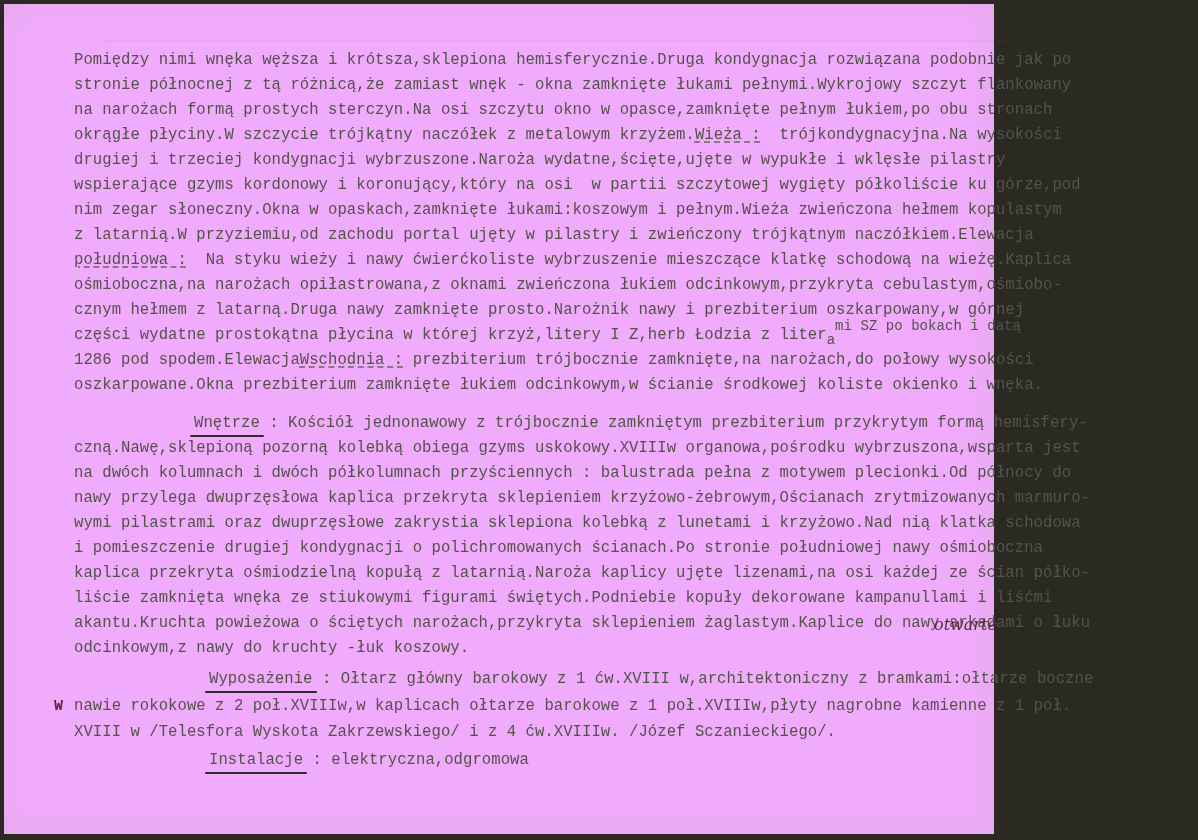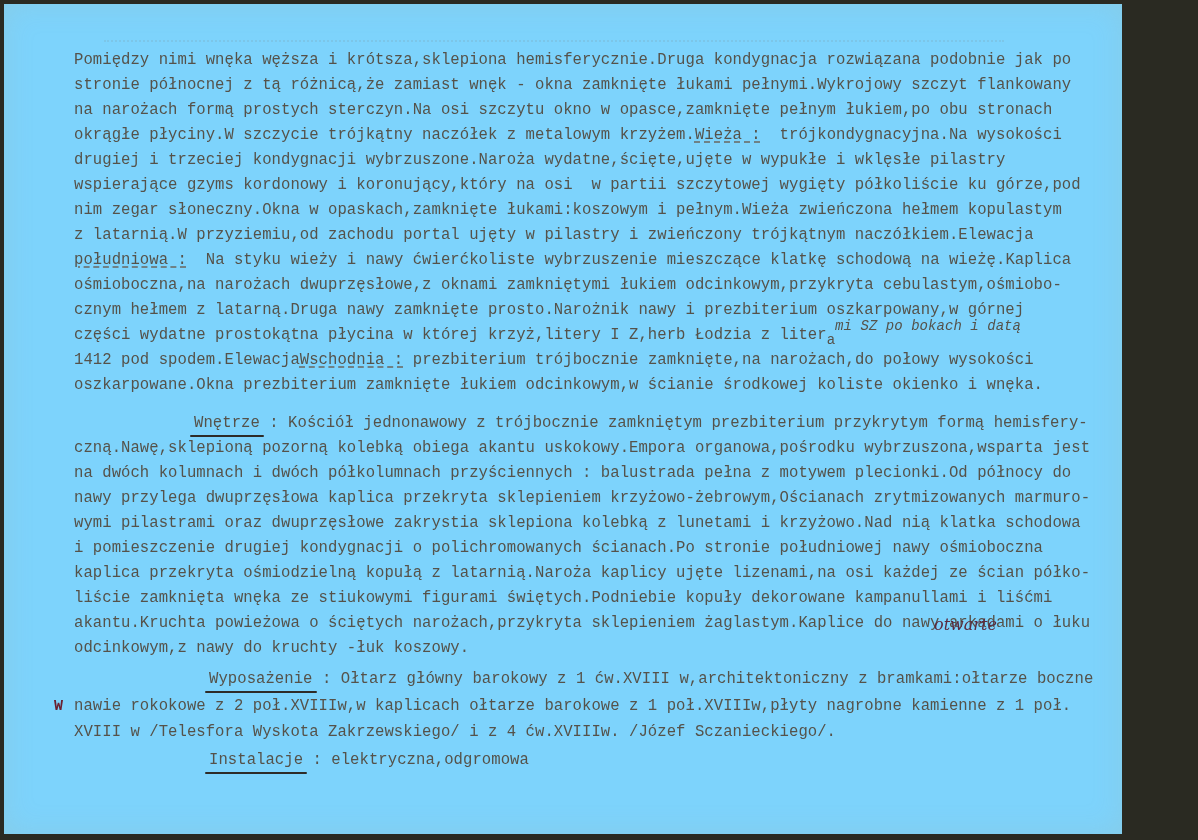--- a/index.html
+++ b/index.html
@@ -10,23 +10,23 @@
       width: 1198px;
       height: 840px;
       background: #2a2a22;
       position: relative;
       overflow: hidden;
     }
     .page {
       position: absolute;
       left: 4px;
       top: 4px;
-      width: 1118px;
+      width: 990px;
       height: 830px;
-      background: #7dd3fc;
+      background: #f0abfc;
       box-shadow: inset 0 0 30px rgba(180,170,140,0.18);
     }
     .ghost {
       position: absolute;
       left: 100px;
       top: 36px;
       width: 900px;
       height: 10px;
       border-top: 2px dotted rgba(120,110,90,0.12);
     }
@@ -54,21 +54,20 @@
       right: -4px;
       bottom: -5px;
       height: 2px;
       background: #2e2c28;
       border-radius: 1px;
     }
     .sup {
       position: relative;
       top: -9px;
       font-size: 14px;
-      font-style: italic;
     }
     .sub {
       position: relative;
       top: 5px;
       font-size: 14px;
     }
     .margin-mark {
       position: absolute;
       left: 50px;
       top: 694px;
@@ -95,28 +94,28 @@
 
   <div class="line" style="top:46px">Pomiędzy nimi wnęka węższa i krótsza,sklepiona hemisferycznie.Druga kondygnacja rozwiązana podobnie jak po</div>
   <div class="line" style="top:71px">stronie północnej z tą różnicą,że zamiast wnęk - okna zamknięte łukami pełnymi.Wykrojowy szczyt flankowany</div>
   <div class="line" style="top:96px">na narożach formą prostych sterczyn.Na osi szczytu okno w opasce,zamknięte pełnym łukiem,po obu stronach</div>
   <div class="line" style="top:121px"><span>okrągłe płyciny.W szczycie trójkątny naczółek z metalowym krzyżem.</span><span class="ul-dash">Wieża :</span><span>  trójkondygnacyjna.Na wysokości</span></div>
   <div class="line" style="top:146px">drugiej i trzeciej kondygnacji wybrzuszone.Naroża wydatne,ścięte,ujęte w wypukłe i wklęsłe pilastry</div>
   <div class="line" style="top:171px">wspierające gzyms kordonowy i koronujący,który na osi  w partii szczytowej wygięty półkoliście ku górze,pod</div>
   <div class="line" style="top:221px">z latarnią.W przyziemiu,od zachodu portal ujęty w pilastry i zwieńczony trójkątnym naczółkiem.Elewacja</div>
   <div class="line" style="top:196px">nim zegar słoneczny.Okna w opaskach,zamknięte łukami:koszowym i pełnym.Wieża zwieńczona hełmem kopulastym</div>
   <div class="line" style="top:246px"><span class="ul-dash">południowa :</span><span>  </span><span>Na styku wieży i nawy ćwierćkoliste wybrzuszenie mieszczące klatkę schodową na wieżę.Kaplica</span></div>
-  <div class="line" style="top:271px">ośmioboczna,na narożach dwuprzęsłowe,z oknami zamkniętymi łukiem odcinkowym,przykryta cebulastym,ośmiobo-</div>
+  <div class="line" style="top:271px">ośmioboczna,na narożach opiłastrowana,z oknami zwieńczona łukiem odcinkowym,przykryta cebulastym,ośmiobo-</div>
   <div class="line" style="top:296px">cznym hełmem z latarną.Druga nawy zamknięte prosto.Narożnik nawy i prezbiterium oszkarpowany,w górnej</div>
   <div class="line" style="top:321px"><span>części wydatne prostokątna płycina w której krzyż,litery I Z,herb Łodzia z liter</span><span class="sub">a</span><span class="sup">mi SZ po bokach i datą</span></div>
-  <div class="line" style="top:346px"><span>1412 pod spodem.Elewacja</span><span class="ul-dash">Wschodnia :</span><span> </span><span>prezbiterium trójbocznie zamknięte,na narożach,do połowy wysokości</span></div>
+  <div class="line" style="top:346px"><span>1286 pod spodem.Elewacja</span><span class="ul-dash">Wschodnia :</span><span> </span><span>prezbiterium trójbocznie zamknięte,na narożach,do połowy wysokości</span></div>
   <div class="line" style="top:371px">oszkarpowane.Okna prezbiterium zamknięte łukiem odcinkowym,w ścianie środkowej koliste okienko i wnęka.</div>
 
   <div class="line" style="top:409px; left:190px"><span class="heading">Wnętrze</span><span> : Kościół jednonawowy z trójbocznie zamkniętym prezbiterium przykrytym formą hemisfery-</span></div>
-  <div class="line" style="top:434px">czną.Nawę,sklepioną pozorną kolebką obiega akantu uskokowy.Empora organowa,pośrodku wybrzuszona,wsparta jest</div>
+  <div class="line" style="top:434px">czną.Nawę,sklepioną pozorną kolebką obiega gzyms uskokowy.XVIIIw organowa,pośrodku wybrzuszona,wsparta jest</div>
   <div class="line" style="top:459px">na dwóch kolumnach i dwóch półkolumnach przyściennych : balustrada pełna z motywem plecionki.Od północy do</div>
   <div class="line" style="top:484px">nawy przylega dwuprzęsłowa kaplica przekryta sklepieniem krzyżowo-żebrowym,Ościanach zrytmizowanych marmuro-</div>
   <div class="line" style="top:509px">wymi pilastrami oraz dwuprzęsłowe zakrystia sklepiona kolebką z lunetami i krzyżowo.Nad nią klatka schodowa</div>
   <div class="line" style="top:534px">i pomieszczenie drugiej kondygnacji o polichromowanych ścianach.Po stronie południowej nawy ośmioboczna</div>
   <div class="line" style="top:559px">kaplica przekryta ośmiodzielną kopułą z latarnią.Naroża kaplicy ujęte lizenami,na osi każdej ze ścian półko-</div>
   <div class="line" style="top:584px">liście zamknięta wnęka ze stiukowymi figurami świętych.Podniebie kopuły dekorowane kampanullami i liśćmi</div>
   <div class="line" style="top:609px">akantu.Kruchta powieżowa o ściętych narożach,przykryta sklepieniem żaglastym.Kaplice do nawy arkadami o łuku</div>
   <div class="line" style="top:634px">odcinkowym,z nawy do kruchty -łuk koszowy.</div>
 
   <div class="handwritten">otwarte</div>

